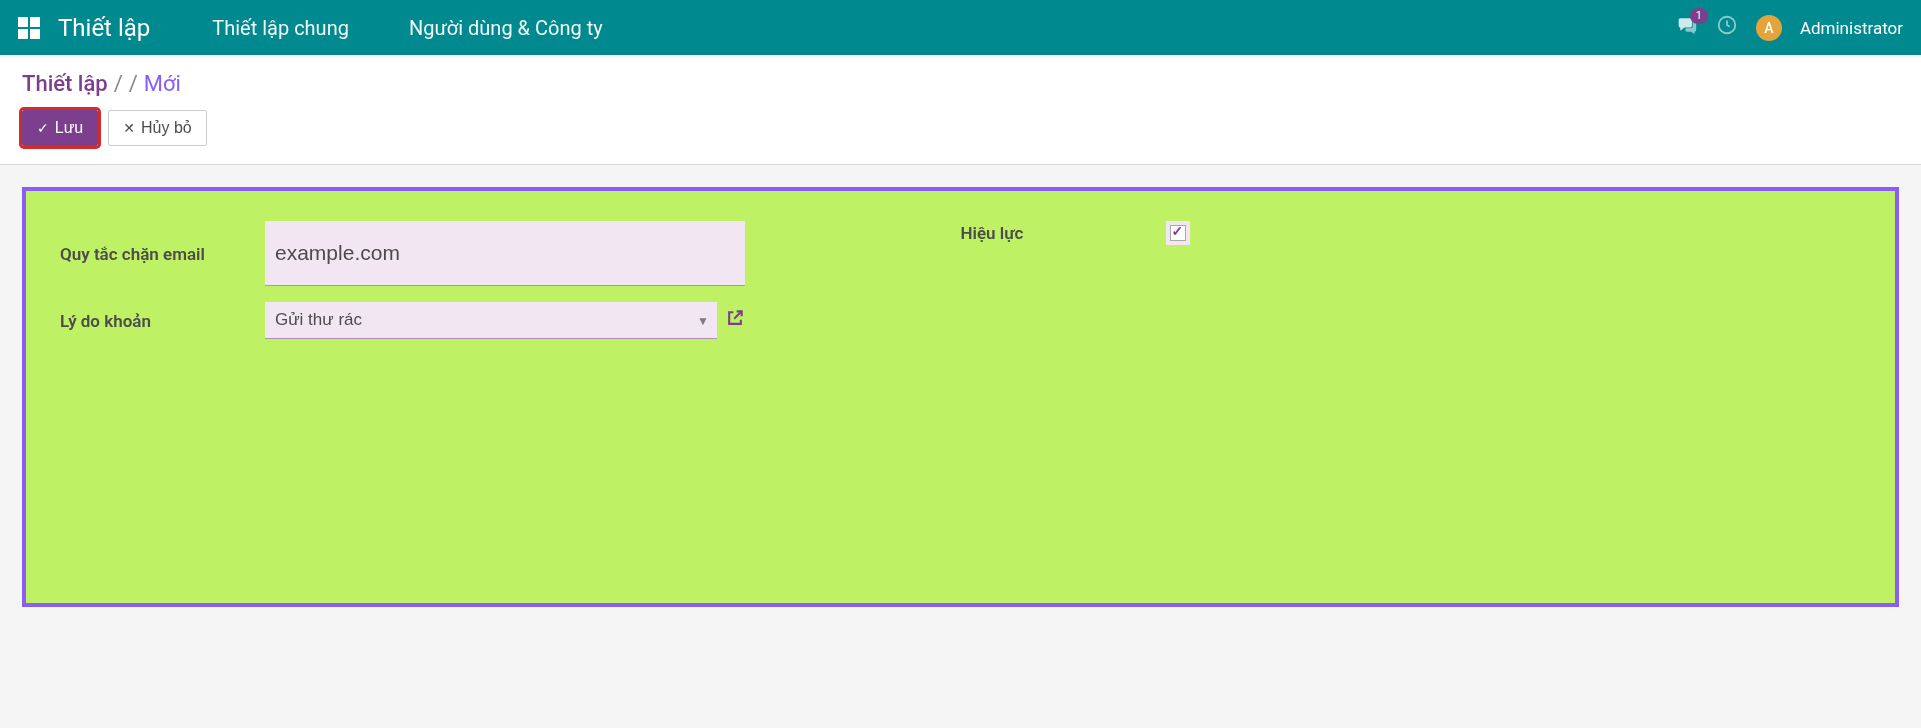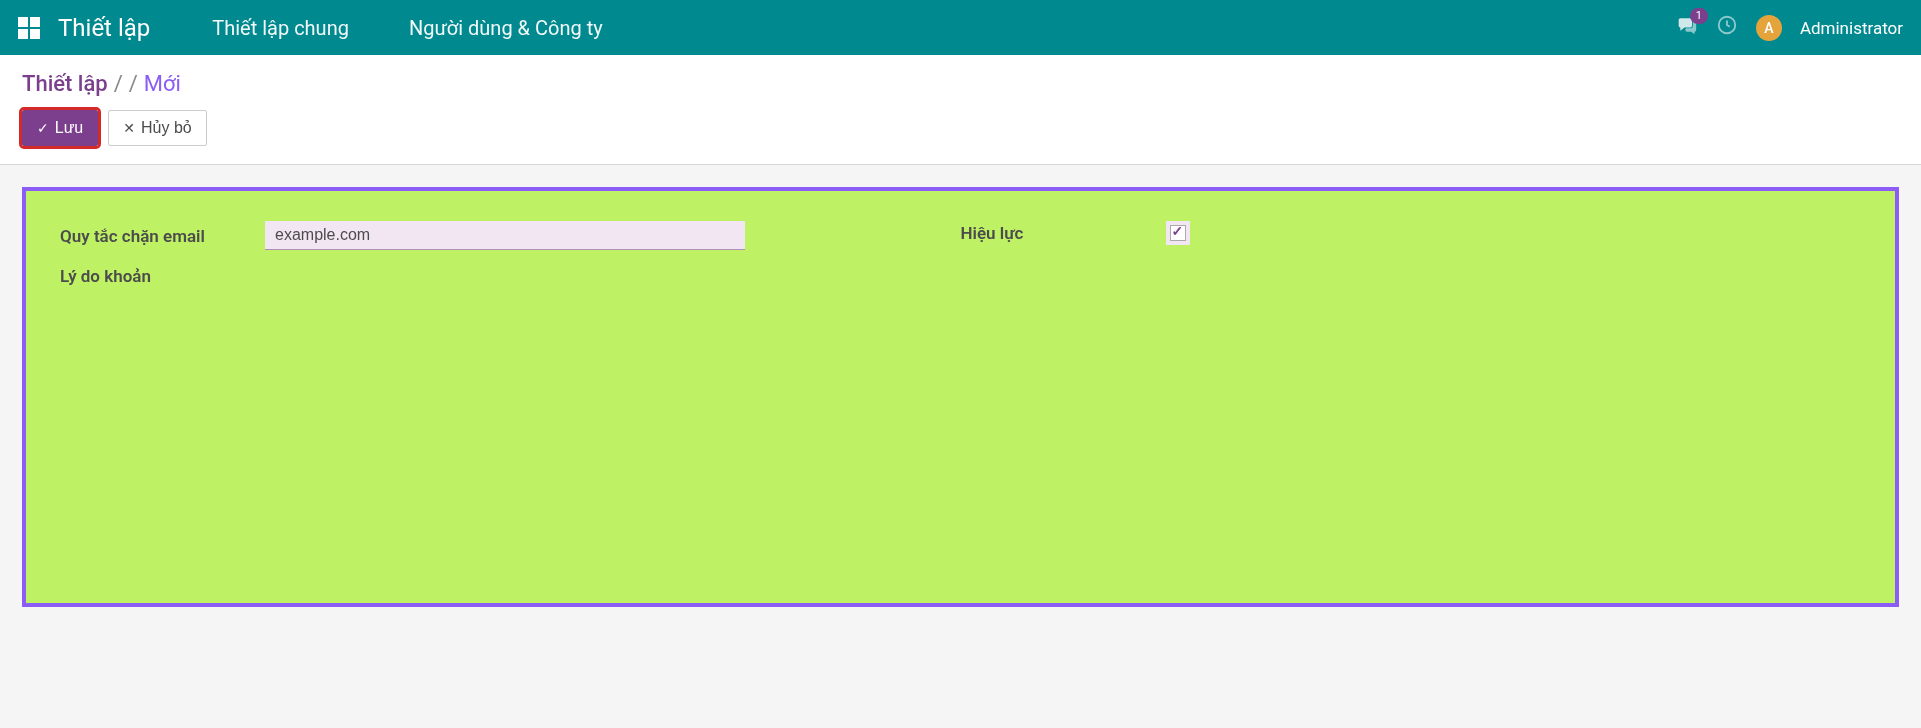--- a/index.html
+++ b/index.html
@@ -39,21 +39,21 @@
 
   
   .content-wrap { padding: 22px; }
   .form-sheet { background: #bef264; border: 4px solid #8b5cf6; padding: 30px 34px; min-height: 420px; }
   .form-row { display: flex; }
   .col { flex: 1; }
   .field-row { display: flex; align-items: center; margin-bottom: 16px; }
   .field-label { width: 205px; font-weight: 600; font-size: 17px; color: #4c4c4c; }
   .field-val { flex: 1; max-width: 480px; position: relative; display: flex; align-items: center; }
   .txt-input { width: 100%; background: #f2e6f2; border: none; border-bottom: 1px solid #b08fb8;
-               padding: 5px 10px; font-size: 16px; color: #4c4c4c; }
+               padding: 20px 10px; font-size: 21px; color: #4c4c4c; }
   .sel-input { width: 100%; background: #f2e6f2; border: none; border-bottom: 1px solid #b08fb8;
                padding: 8px 26px 8px 10px; font-size: 17px; color: #4c4c4c; appearance: none; }
   .sel-wrap { position: relative; flex: 1; }
   .sel-caret { position: absolute; right: 8px; top: 50%; transform: translateY(-50%); color: #7c7c7c; pointer-events: none; font-size: 12px; }
   .ext-link { margin-left: 8px; color: #7c3f8d; font-size: 20px; cursor: pointer; }
   .chk-wrap { background: #f2e6f2; padding: 4px; display: inline-flex; }
   .chk { appearance: none; width: 16px; height: 16px; background: #fff; border: 1px solid #aaa; position: relative; cursor: pointer; }
   .chk:checked::after { content: "✓"; position: absolute; top: -3px; left: 1px; font-size: 14px; color: #7c3f8d; font-weight: bold; }
 </style>
 </head>
@@ -116,20 +116,33 @@
 
       <div class="col">
         <div class="field-row">
           <div class="field-label">Quy tắc chặn email</div>
           <div class="field-val">
             <input class="txt-input" value="example.com" style="">
           </div>
         </div>
         <div class="field-row">
           <div class="field-label">Lý do khoản</div>
+          <div class="field-val">
+            <div class="sel-wrap">
+              <input class="sel-input" value="Gửi thư rác" style="">
+              <span class="sel-caret">▼</span>
+            </div>
+            <span class="ext-link">
+              <svg width="20" height="20" viewBox="0 0 24 24" fill="none" stroke="currentColor" stroke-width="2.5">
+                  <path d="M14 4h6v6"></path>
+                  <path d="M20 4l-9 9"></path>
+                  <path d="M19 14v5H5V5h5"></path>
+                </svg>
+            </span>
+          </div>
         </div>
       </div>
 
       <div class="col">
         <div class="field-row">
           <div class="field-label">Hiệu lực</div>
           <div class="field-val">
             <span class="chk-wrap">
               <input type="checkbox" class="chk" checked="" style="">
             </span>

